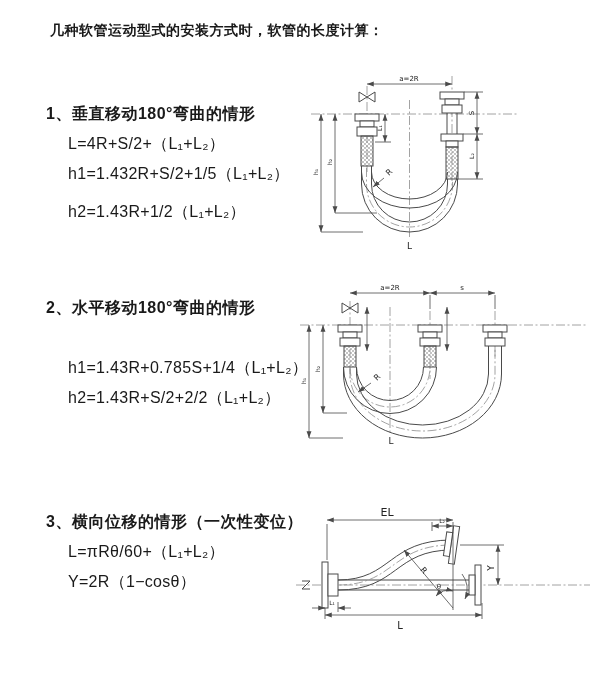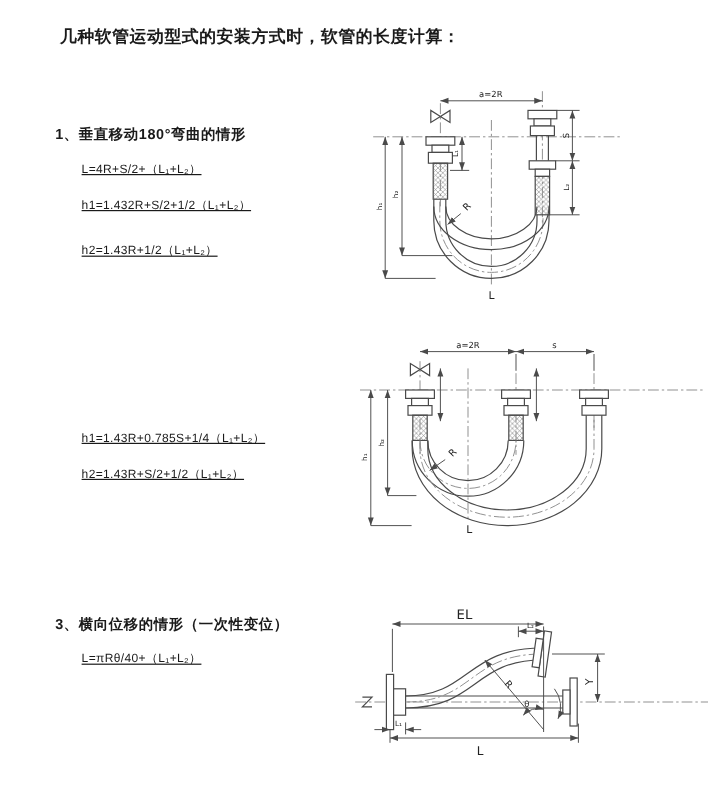--- a/index.html
+++ b/index.html
@@ -3,48 +3,50 @@
 <meta charset="utf-8">
 <style>
   html,body{margin:0;padding:0;background:#e8e8e8;}
   .page{
     position:relative;width:600px;height:675px;background:#ffffff;
     font-family:"Liberation Sans","DejaVu Sans",sans-serif;
     color:#1a1a1a;overflow:hidden;
   }
   .t{position:absolute;white-space:nowrap;}
   .title{font-size:14px;font-weight:700;letter-spacing:.5px;}
-  .heading{font-size:12px;font-weight:700;letter-spacing:.5px;}
-  .formula{font-size:10px;font-weight:400;letter-spacing:.3px;text-decoration:underline;}
+  .heading{font-size:16px;font-weight:700;letter-spacing:.5px;}
+  .formula{font-size:16px;font-weight:400;letter-spacing:.3px;}
   svg{position:absolute;overflow:visible;}
   .ol{stroke:#4a4a4a;fill:none;stroke-width:1;}
   .fit{stroke:#4a4a4a;fill:#ffffff;stroke-width:1;}
   .braid{stroke:#4a4a4a;fill:url(#braidpat);stroke-width:1;}
   .cl{stroke:#8c8c8c;stroke-width:.8;fill:none;stroke-dasharray:9 2.5 2 2.5;}
   .dim{stroke:#4a4a4a;stroke-width:.8;fill:none;}
   .dt{fill:#222;font-family:"DejaVu Sans",sans-serif;}
   .valve{stroke:#4a4a4a;fill:none;stroke-width:1;}
 </style>
 </head>
 <body>
 
 <div class="page">
 
   <div class="t title" style="left:36px;top:22px;margin-left:14px;">几种软管运动型式的安装方式时，软管的长度计算：</div>
 
   <div class="t heading" style="left:46px;top:104px;">1、垂直移动180°弯曲的情形</div>
   <div class="t formula" style="left:68px;top:134px;">L=4R+S/2+（L₁+L₂）</div>
-  <div class="t formula" style="left:68px;top:164px;">h1=1.432R+S/2+1/2（L₁+L₂）</div>
+  <div class="t formula" style="left:68px;top:164px;">h1=1.432R+S/2+1/5（L₁+L₂）</div>
   <div class="t formula" style="left:68px;top:202px;">h2=1.43R+1/2（L₁+L₂）</div>
 
+  <div class="t heading" style="left:46px;top:298px;">2、水平移动180°弯曲的情形</div>
   <div class="t formula" style="left:68px;top:358px;">h1=1.43R+0.785S+1/4（L₁+L₂）</div>
-  <div class="t formula" style="left:68px;top:388px;">h2=1.43R+S/2+1/2（L₁+L₂）</div>
+  <div class="t formula" style="left:68px;top:388px;">h2=1.43R+S/2+2/2（L₁+L₂）</div>
 
   <div class="t heading" style="left:46px;top:512px;">3、横向位移的情形（一次性变位）</div>
-  <div class="t formula" style="left:68px;top:542px;">L=πRθ/40+（L₁+L₂）</div>
+  <div class="t formula" style="left:68px;top:542px;">L=πRθ/60+（L₁+L₂）</div>
+  <div class="t formula" style="left:68px;top:572px;">Y=2R（1−cosθ）</div>
 
   <svg style="left:305px;top:72px;" width="290" height="185" viewBox="0 0 290 185">
     <defs>
       <marker id="arr" viewBox="0 0 6 6" refX="5.8" refY="3" markerWidth="7" markerHeight="7" orient="auto-start-reverse" markerUnits="userSpaceOnUse">
         <path d="M0 0.9 L5.8 3 L0 5.1 Z" fill="#4a4a4a"></path>
       </marker>
       <pattern id="braidpat" width="4" height="4" patternUnits="userSpaceOnUse">
         <path d="M0 4 L4 0 M0 0 L4 4" stroke="#888" stroke-width="0.5"></path>
       </pattern>
     </defs>

